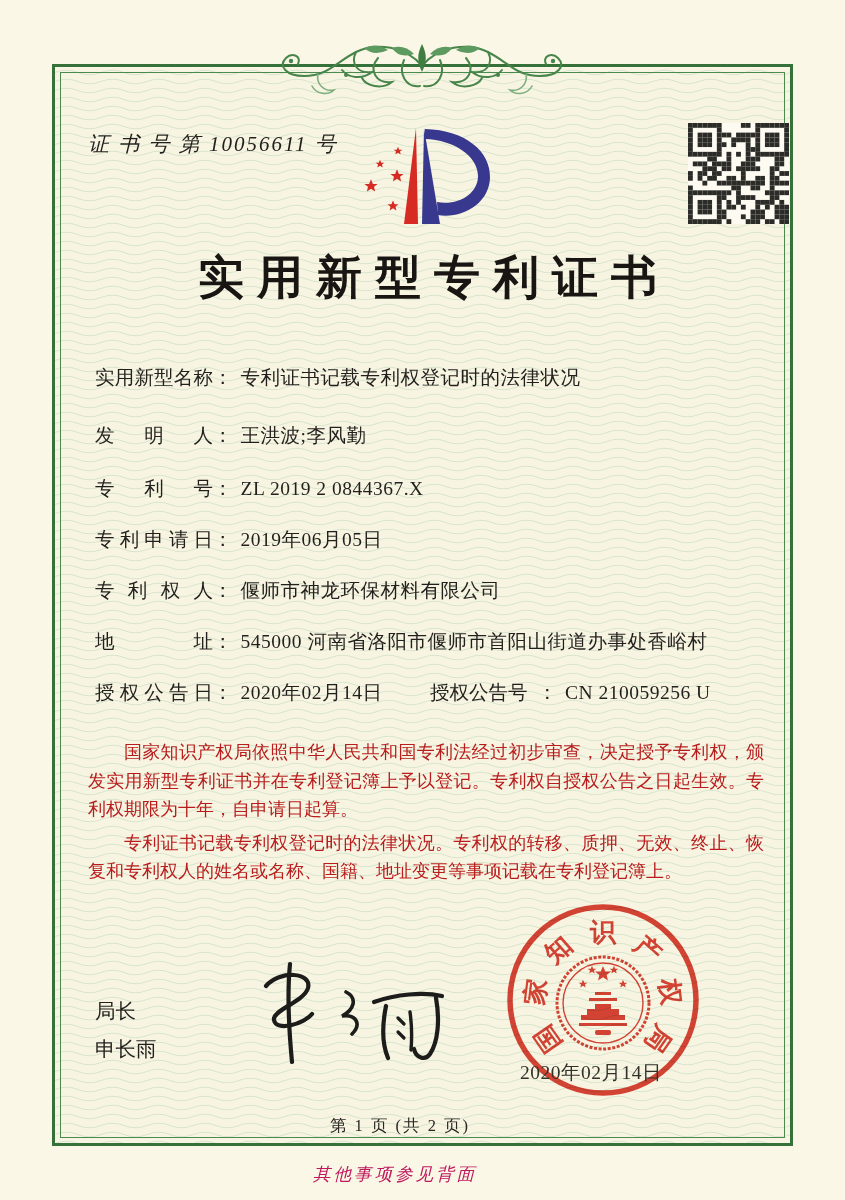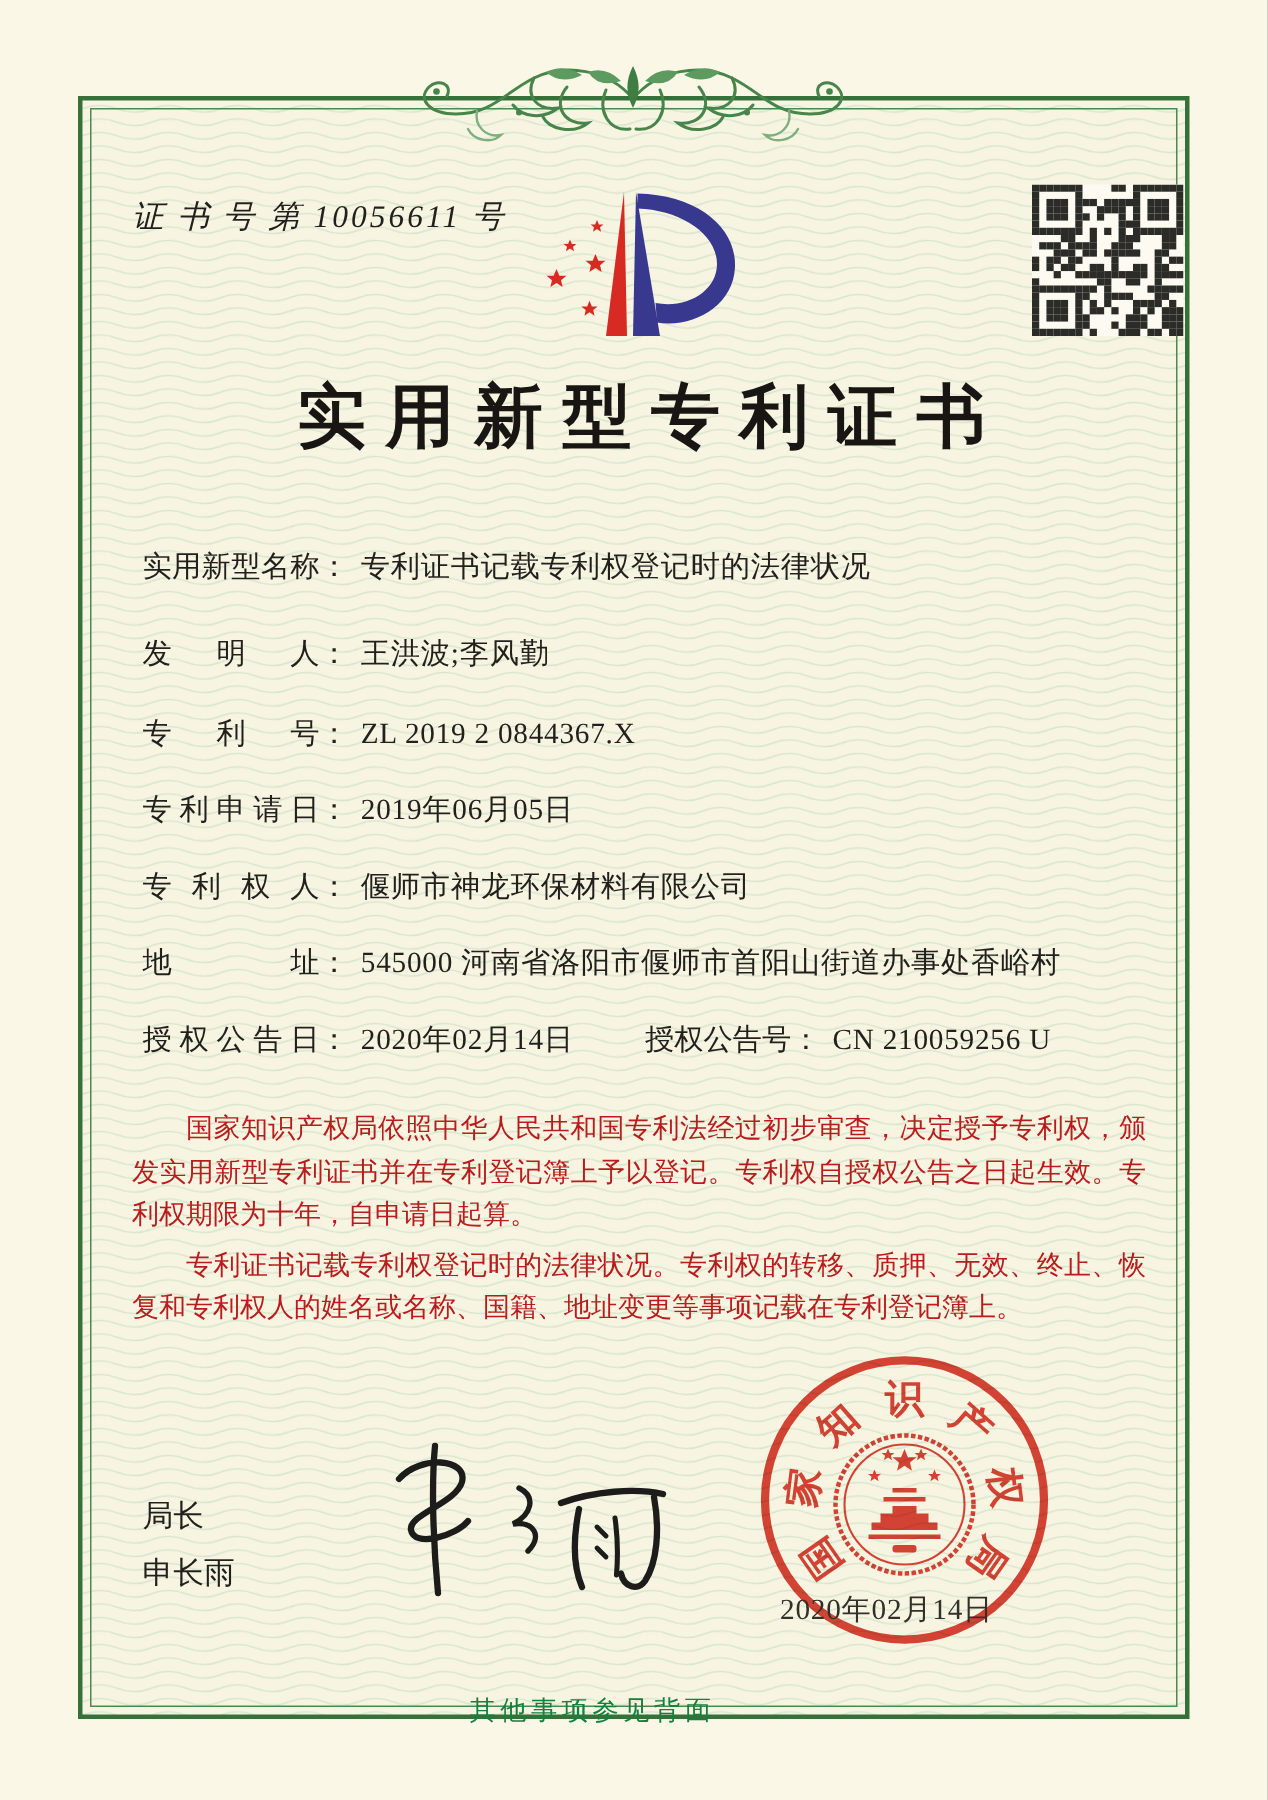--- a/index.html
+++ b/index.html
@@ -26,36 +26,36 @@
 
   .title{position:absolute;left:0;top:247px;width:845px;text-align:center;
          font-size:46px;font-weight:bold;color:#181512;letter-spacing:13px;text-indent:13px;padding-left:10px;}
 
   .fields{position:absolute;left:95px;top:0;width:690px;font-size:19.5px;color:var(--ink);}
   .frow{position:absolute;left:0;white-space:nowrap;}
   .flabel{display:inline-block;width:118px;text-align:justify;text-align-last:justify;vertical-align:bottom;}
   .fcolon{display:inline-block;margin-right:8px;}
   .fvalue{letter-spacing:.5px;}
   .grant-no-pair{position:absolute;left:335px;top:0;white-space:nowrap;}
-  .grant-no-pair .flabel2{margin-right:0;}
+  .grant-no-pair .flabel2{margin-right:10px;}
 
   .body-text{position:absolute;left:88px;top:710px;width:676px;font-size:18px;
              line-height:28.5px;color:#b91c1c;text-align:justify;margin-top:28px;}
   .body-text p{text-indent:2em;margin-bottom:5px;}
 
   .commissioner{position:absolute;left:95px;top:992px;font-size:20.5px;color:var(--ink);line-height:38px;}
 
   .signature{position:absolute;left:228px;top:958px;width:230px;height:110px;}
 
   .seal{position:absolute;left:503px;top:900px;width:200px;height:200px;mix-blend-mode:multiply;opacity:.93;}
   .seal text{font-family:"Liberation Serif","DejaVu Serif",serif;font-weight:bold;font-size:26px;fill:var(--seal-red);}
   .seal-date{position:absolute;left:520px;top:1059px;font-size:19.5px;color:#33302a;letter-spacing:.5px;z-index:5;}
 
   .page-info{position:absolute;left:0;top:1115px;width:800px;text-align:center;font-size:16.5px;color:#2a2724;letter-spacing:2px;}
-  .back-note{position:absolute;left:0;top:1128px;width:790px;text-align:center;font-size:17.5px;color:#15803d;letter-spacing:3px;}
+  .back-note{position:absolute;left:0;top:1162px;width:790px;text-align:center;font-size:17.5px;color:#be185d;letter-spacing:3px;font-style:italic;}
 </style>
 </head>
 <body>
 
 <div class="page">
 
   <div class="waves-bg">
     <svg width="736" height="1078" xmlns="http://www.w3.org/2000/svg">
       <defs>
         <pattern id="wv" width="46" height="9" patternUnits="userSpaceOnUse">
@@ -437,15 +437,16 @@
       <use href="#star" transform="translate(120,84) scale(0.62)" stroke="none"></use>
       <rect x="92" y="92" width="16" height="3" stroke="none"></rect>
       <rect x="86" y="98" width="28" height="3" stroke="none"></rect>
       <path d="M78 120 h44 v-5 h-6 v-6 h-8 v-5 h-16 v5 h-8 v6 h-6 z" stroke="none"></path>
       <rect x="76" y="123" width="48" height="3" stroke="none"></rect>
       <rect x="92" y="130" width="16" height="5" rx="2" stroke="none"></rect>
     </g>
   </svg>
   <div class="seal-date">2020年02月14日</div>
 
+  <div class="page-info">第 1 页 (共 2 页)</div>
   <div class="back-note">其他事项参见背面</div>
 
 </div>
 
 </body></html>

